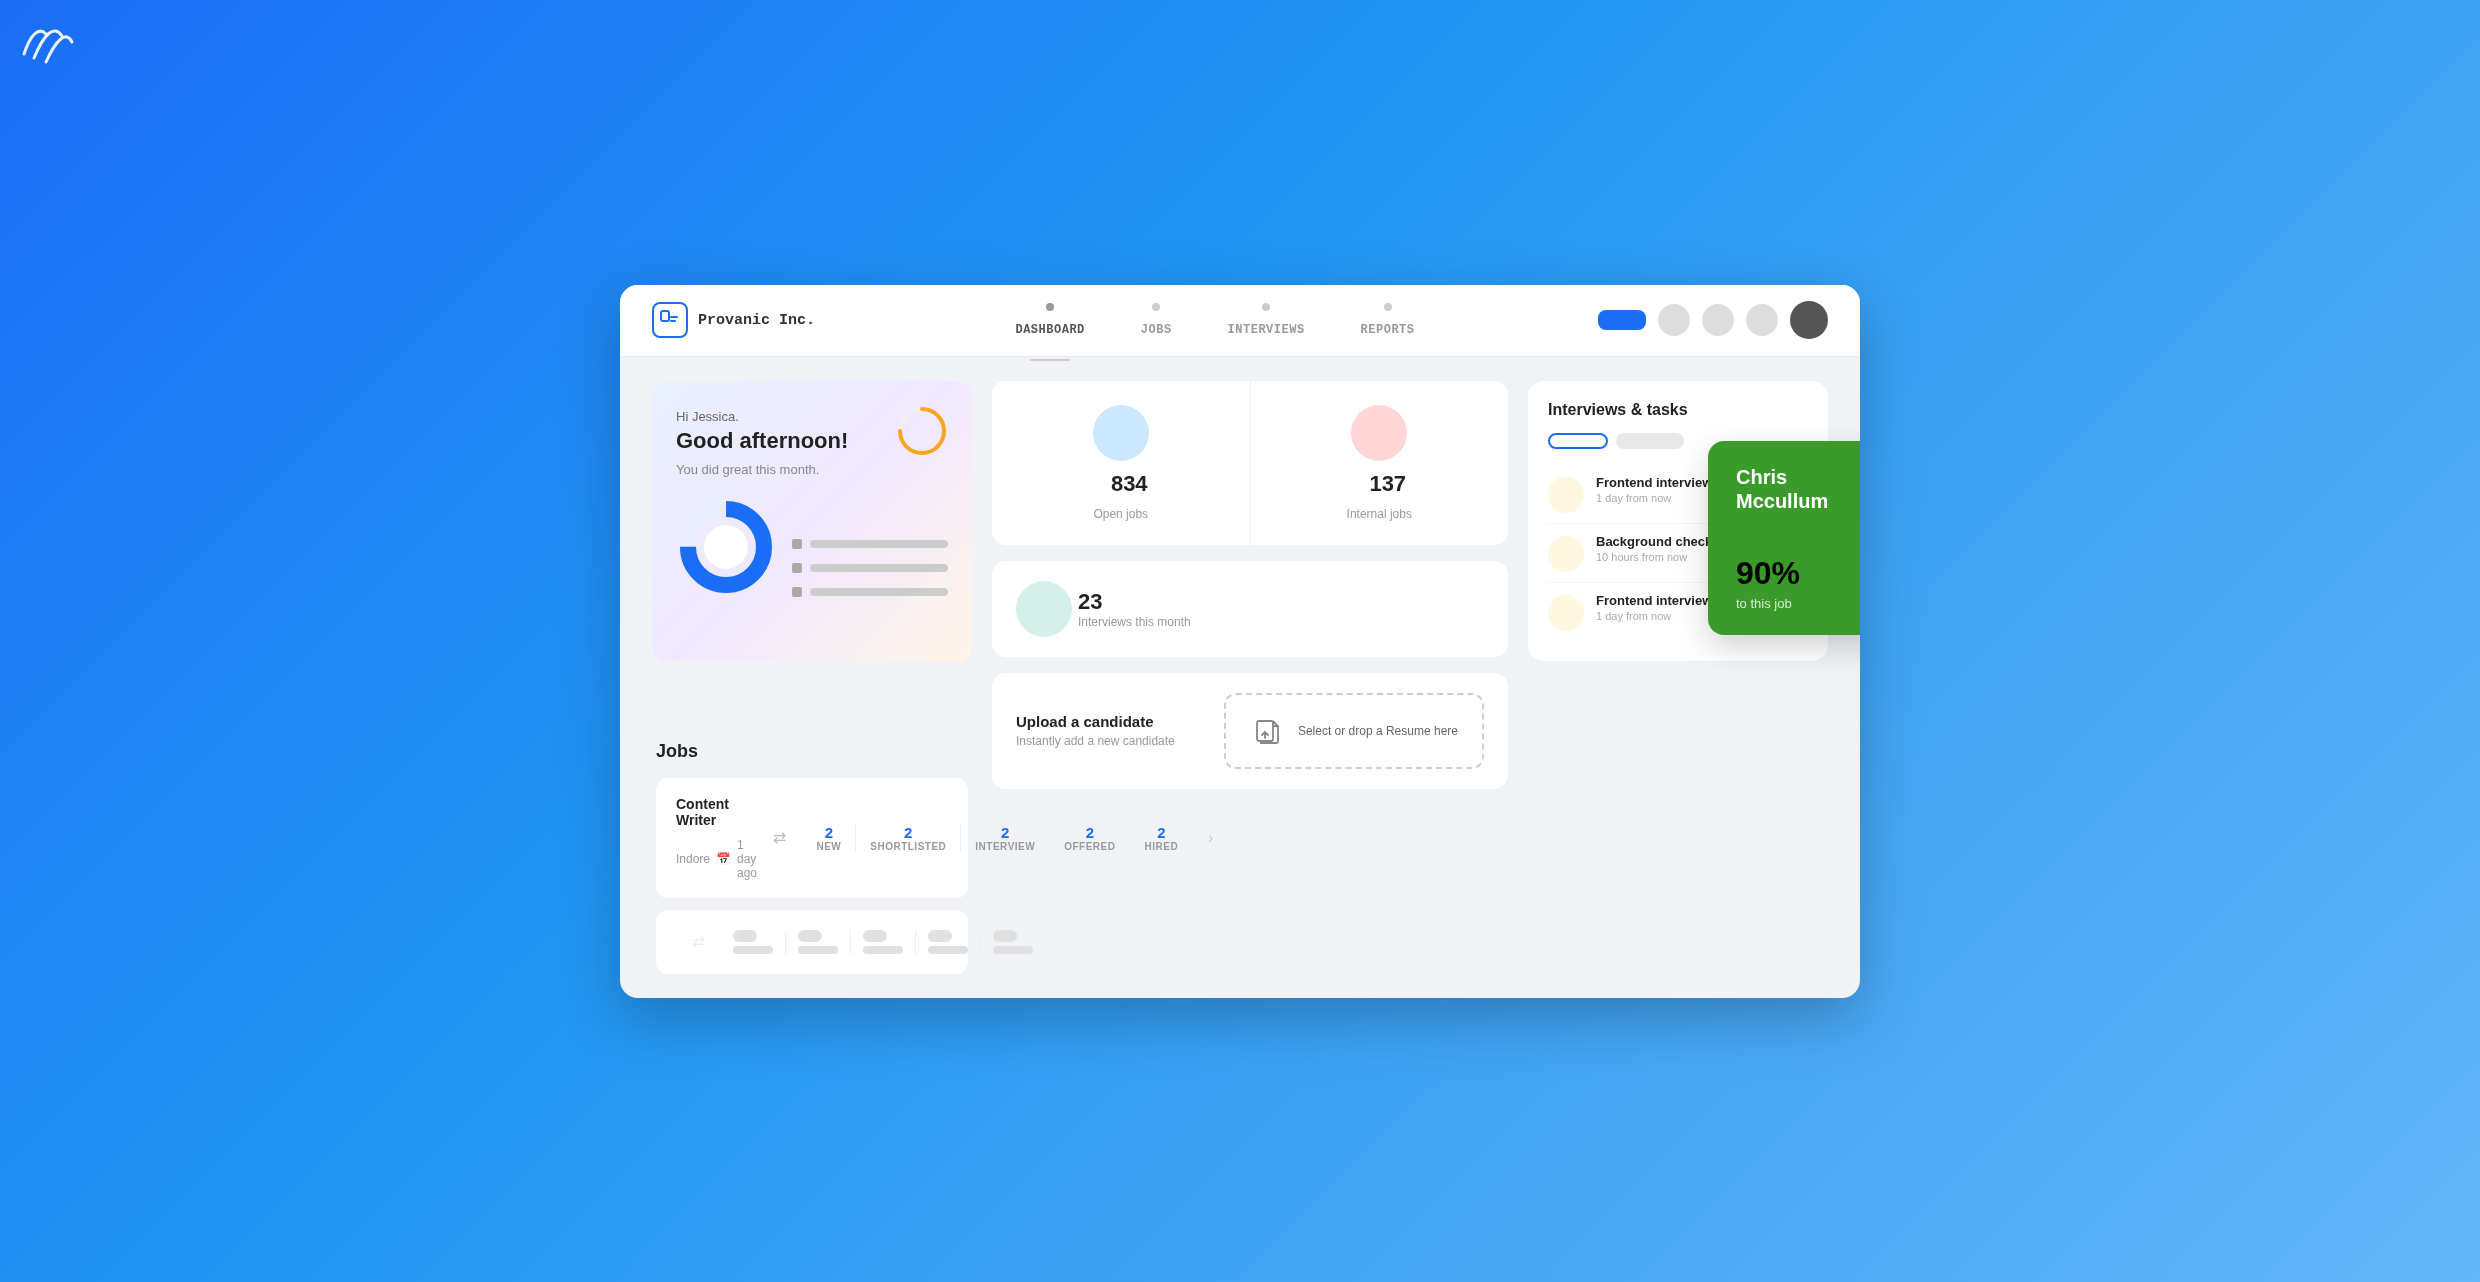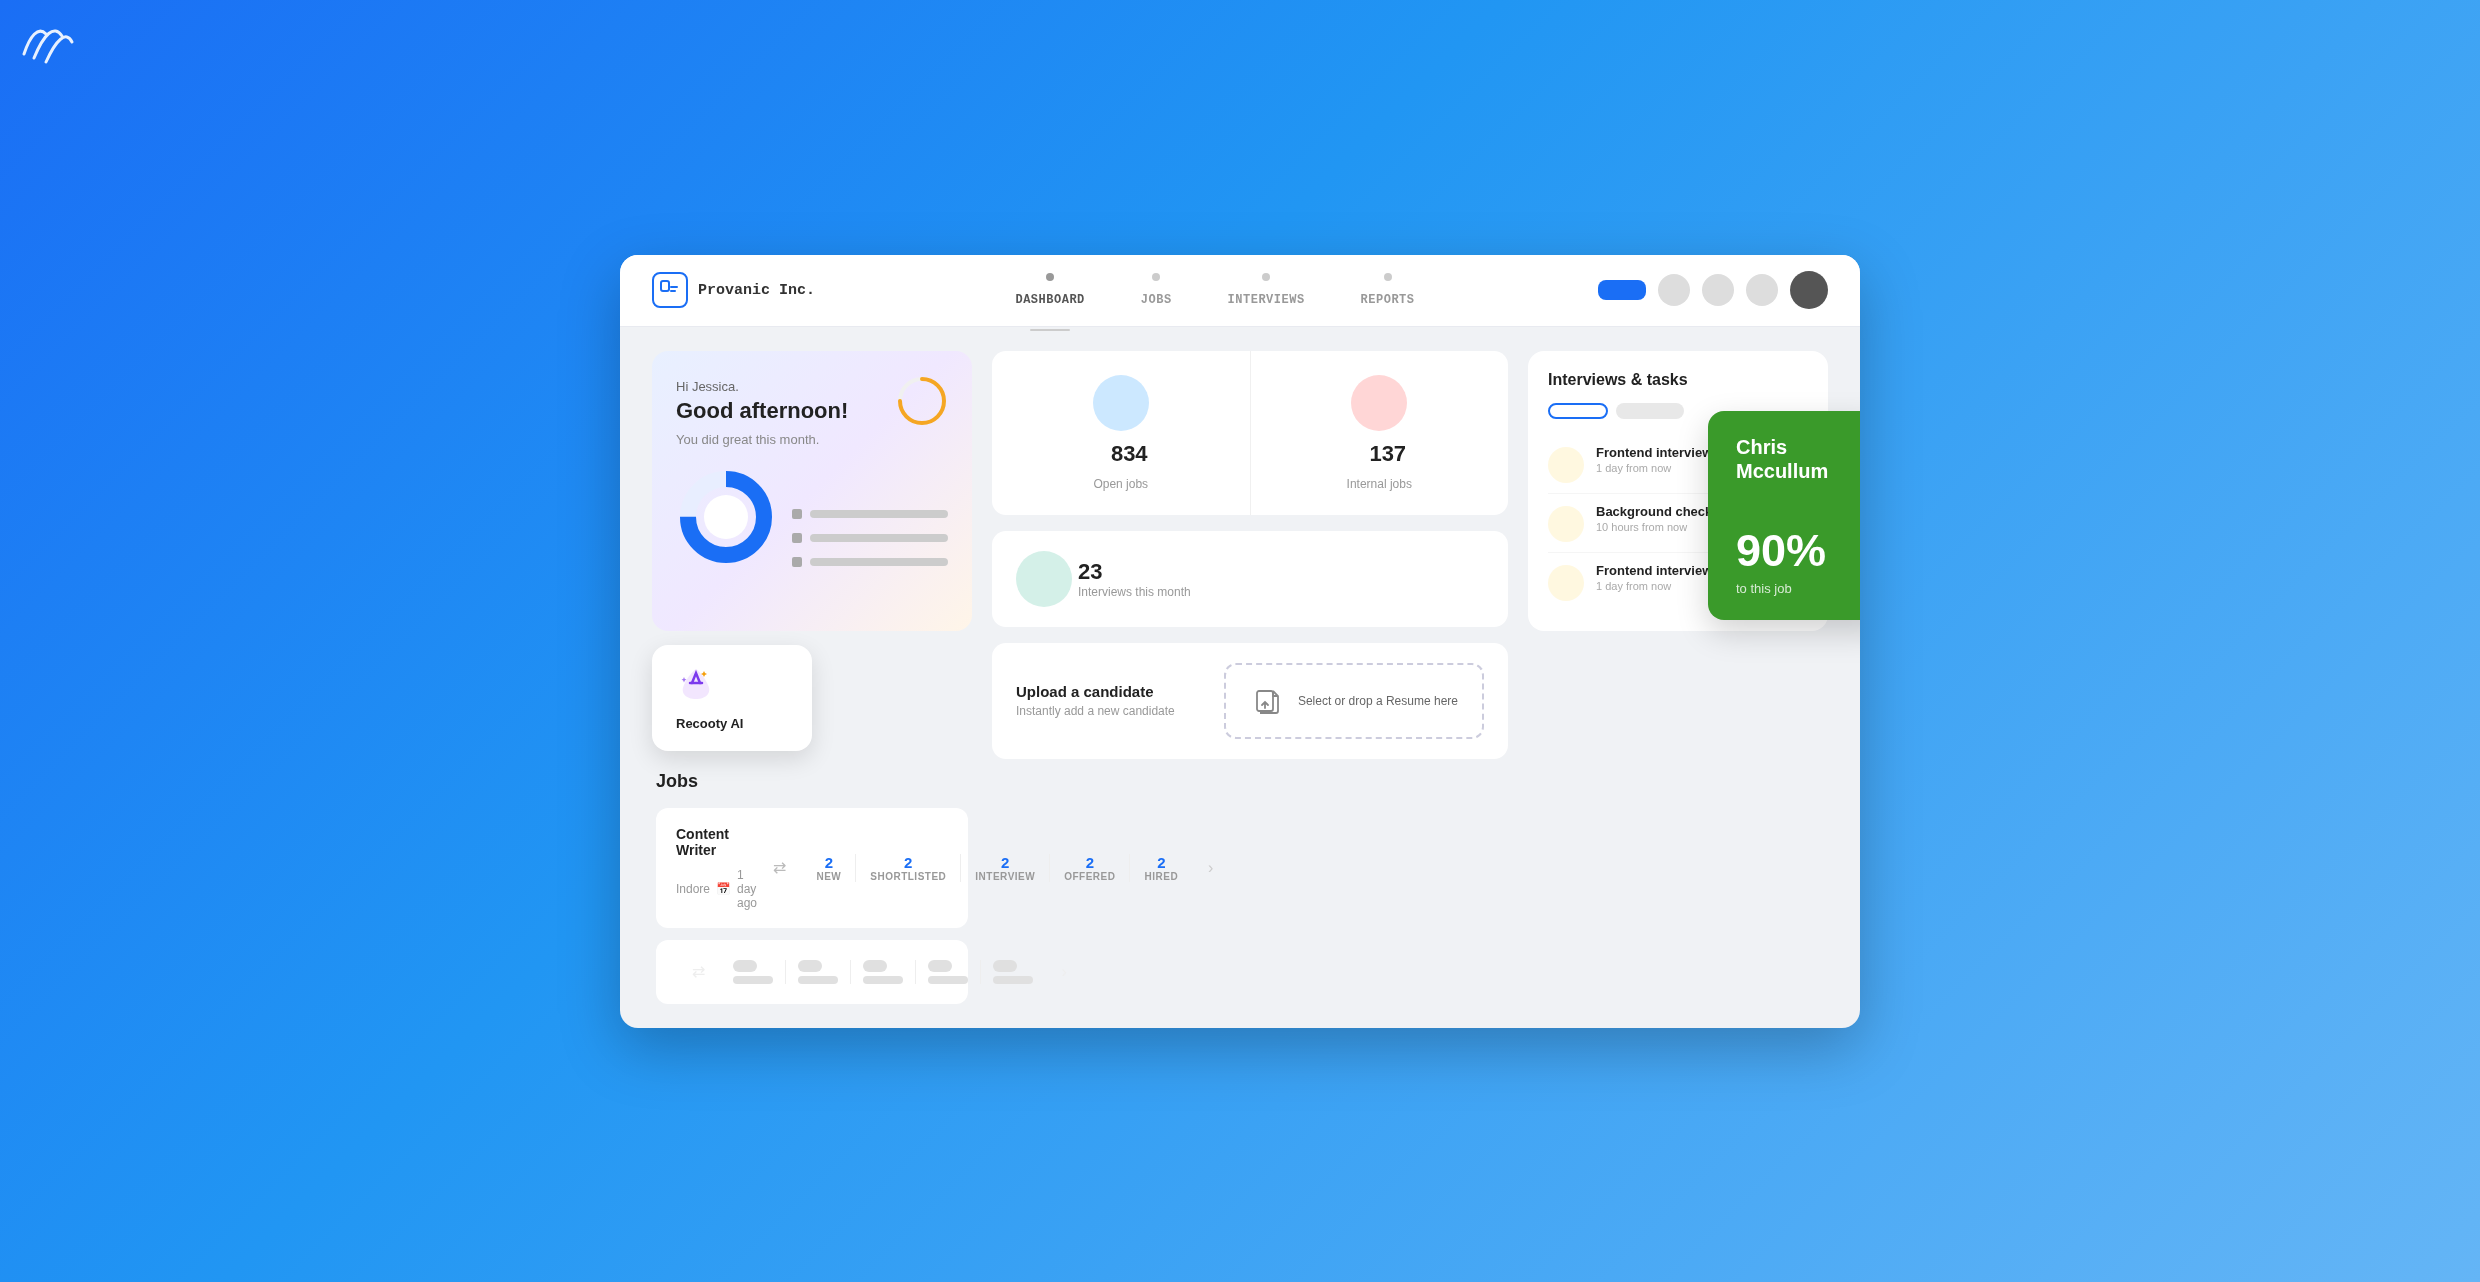--- a/index.html
+++ b/index.html
@@ -521,23 +521,23 @@
       box-shadow: 0 12px 32px rgba(0,0,0,0.18);
     }
     .chris-name {
       font-size: 20px;
       font-weight: 700;
       color: white;
       margin-bottom: 16px;
       line-height: 1.2;
     }
     .chris-percent {
-      font-size: 45px;
+      font-size: 32px;
       font-weight: 800;
-      color: #ffffff;
+      color: #000000;
       margin-bottom: 4px;
       margin-top: 42px;
     }
     .chris-sub {
       font-size: 13px;
       color: rgba(255,255,255,0.8);
     }
     
     .deco-squiggle {
       position: absolute;
@@ -643,35 +643,20 @@
               <div class="bar-track" style="width:60%"></div>
             </div>
             <div class="bar-row">
               <div class="bar-dot"></div>
               <div class="bar-track" style="width:70%"></div>
             </div>
           </div>
         </div>
       </div>
 
-      <div style="position:relative; height: 60px;">
-        <div class="ai-card">
-          <div class="ai-icon">
-            <svg width="40" height="36" viewBox="0 0 40 36" fill="none">
-              <path d="M20 4 C20 4 28 10 32 20 C36 28 30 34 20 34 C10 34 4 28 8 20 C12 10 20 4 20 4Z" fill="#a855f7" opacity="0.15"></path>
-              <path d="M16 18 L20 8 L24 18" stroke="#7c3aed" stroke-width="2.5" stroke-linecap="round" fill="none"></path>
-              <path d="M14 18 L26 18" stroke="#7c3aed" stroke-width="2.5" stroke-linecap="round"></path>
-
-              <path d="M28 6 L29 8 L31 9 L29 10 L28 12 L27 10 L25 9 L27 8Z" fill="#f59e0b"></path>
-              <path d="M8 12 L8.8 14 L10.5 14.5 L8.8 15.5 L8 17.5 L7.2 15.5 L5.5 14.5 L7.2 14Z" fill="#7c3aed" opacity="0.7"></path>
-            </svg>
-          </div>
-          <div class="ai-label">Recooty AI</div>
-        </div>
-      </div>
 
       <div class="jobs-section">
         <div class="section-title">Jobs</div>
 
         <div class="job-card">
           <div class="job-info">
             <div class="job-title">Content Writer</div>
             <div class="job-meta">
               <span>Indore</span>
               <span>📅</span>

